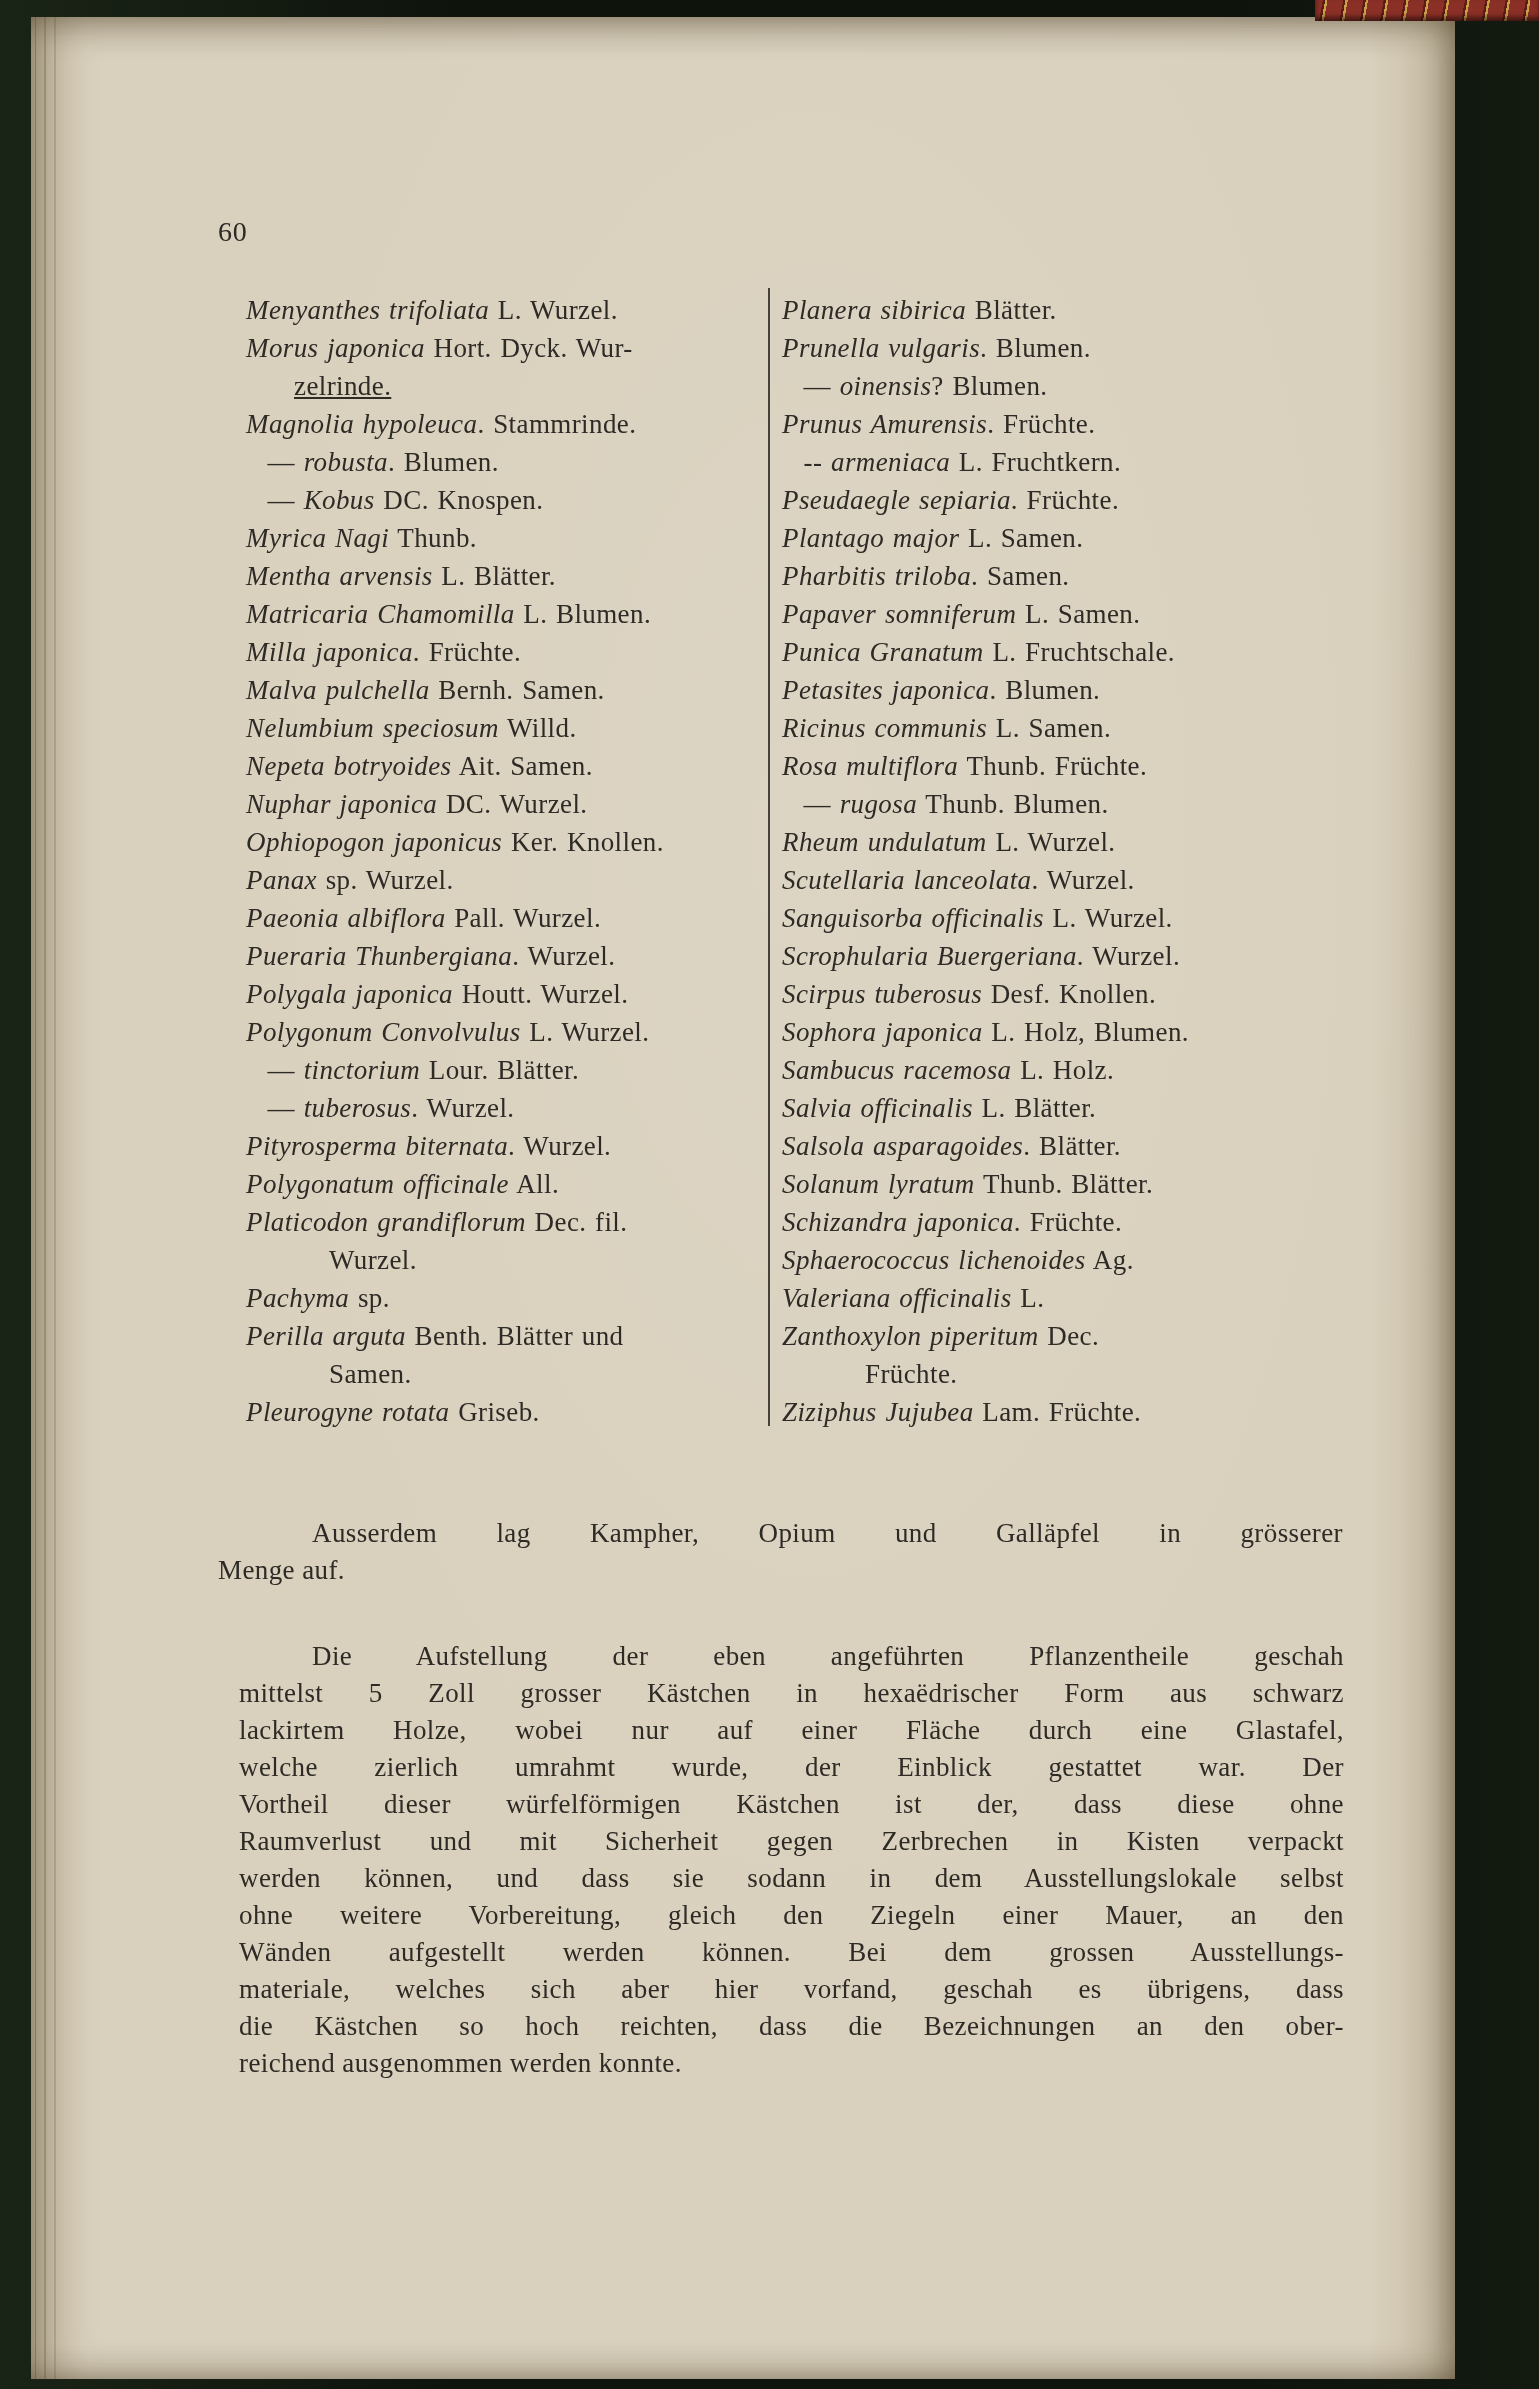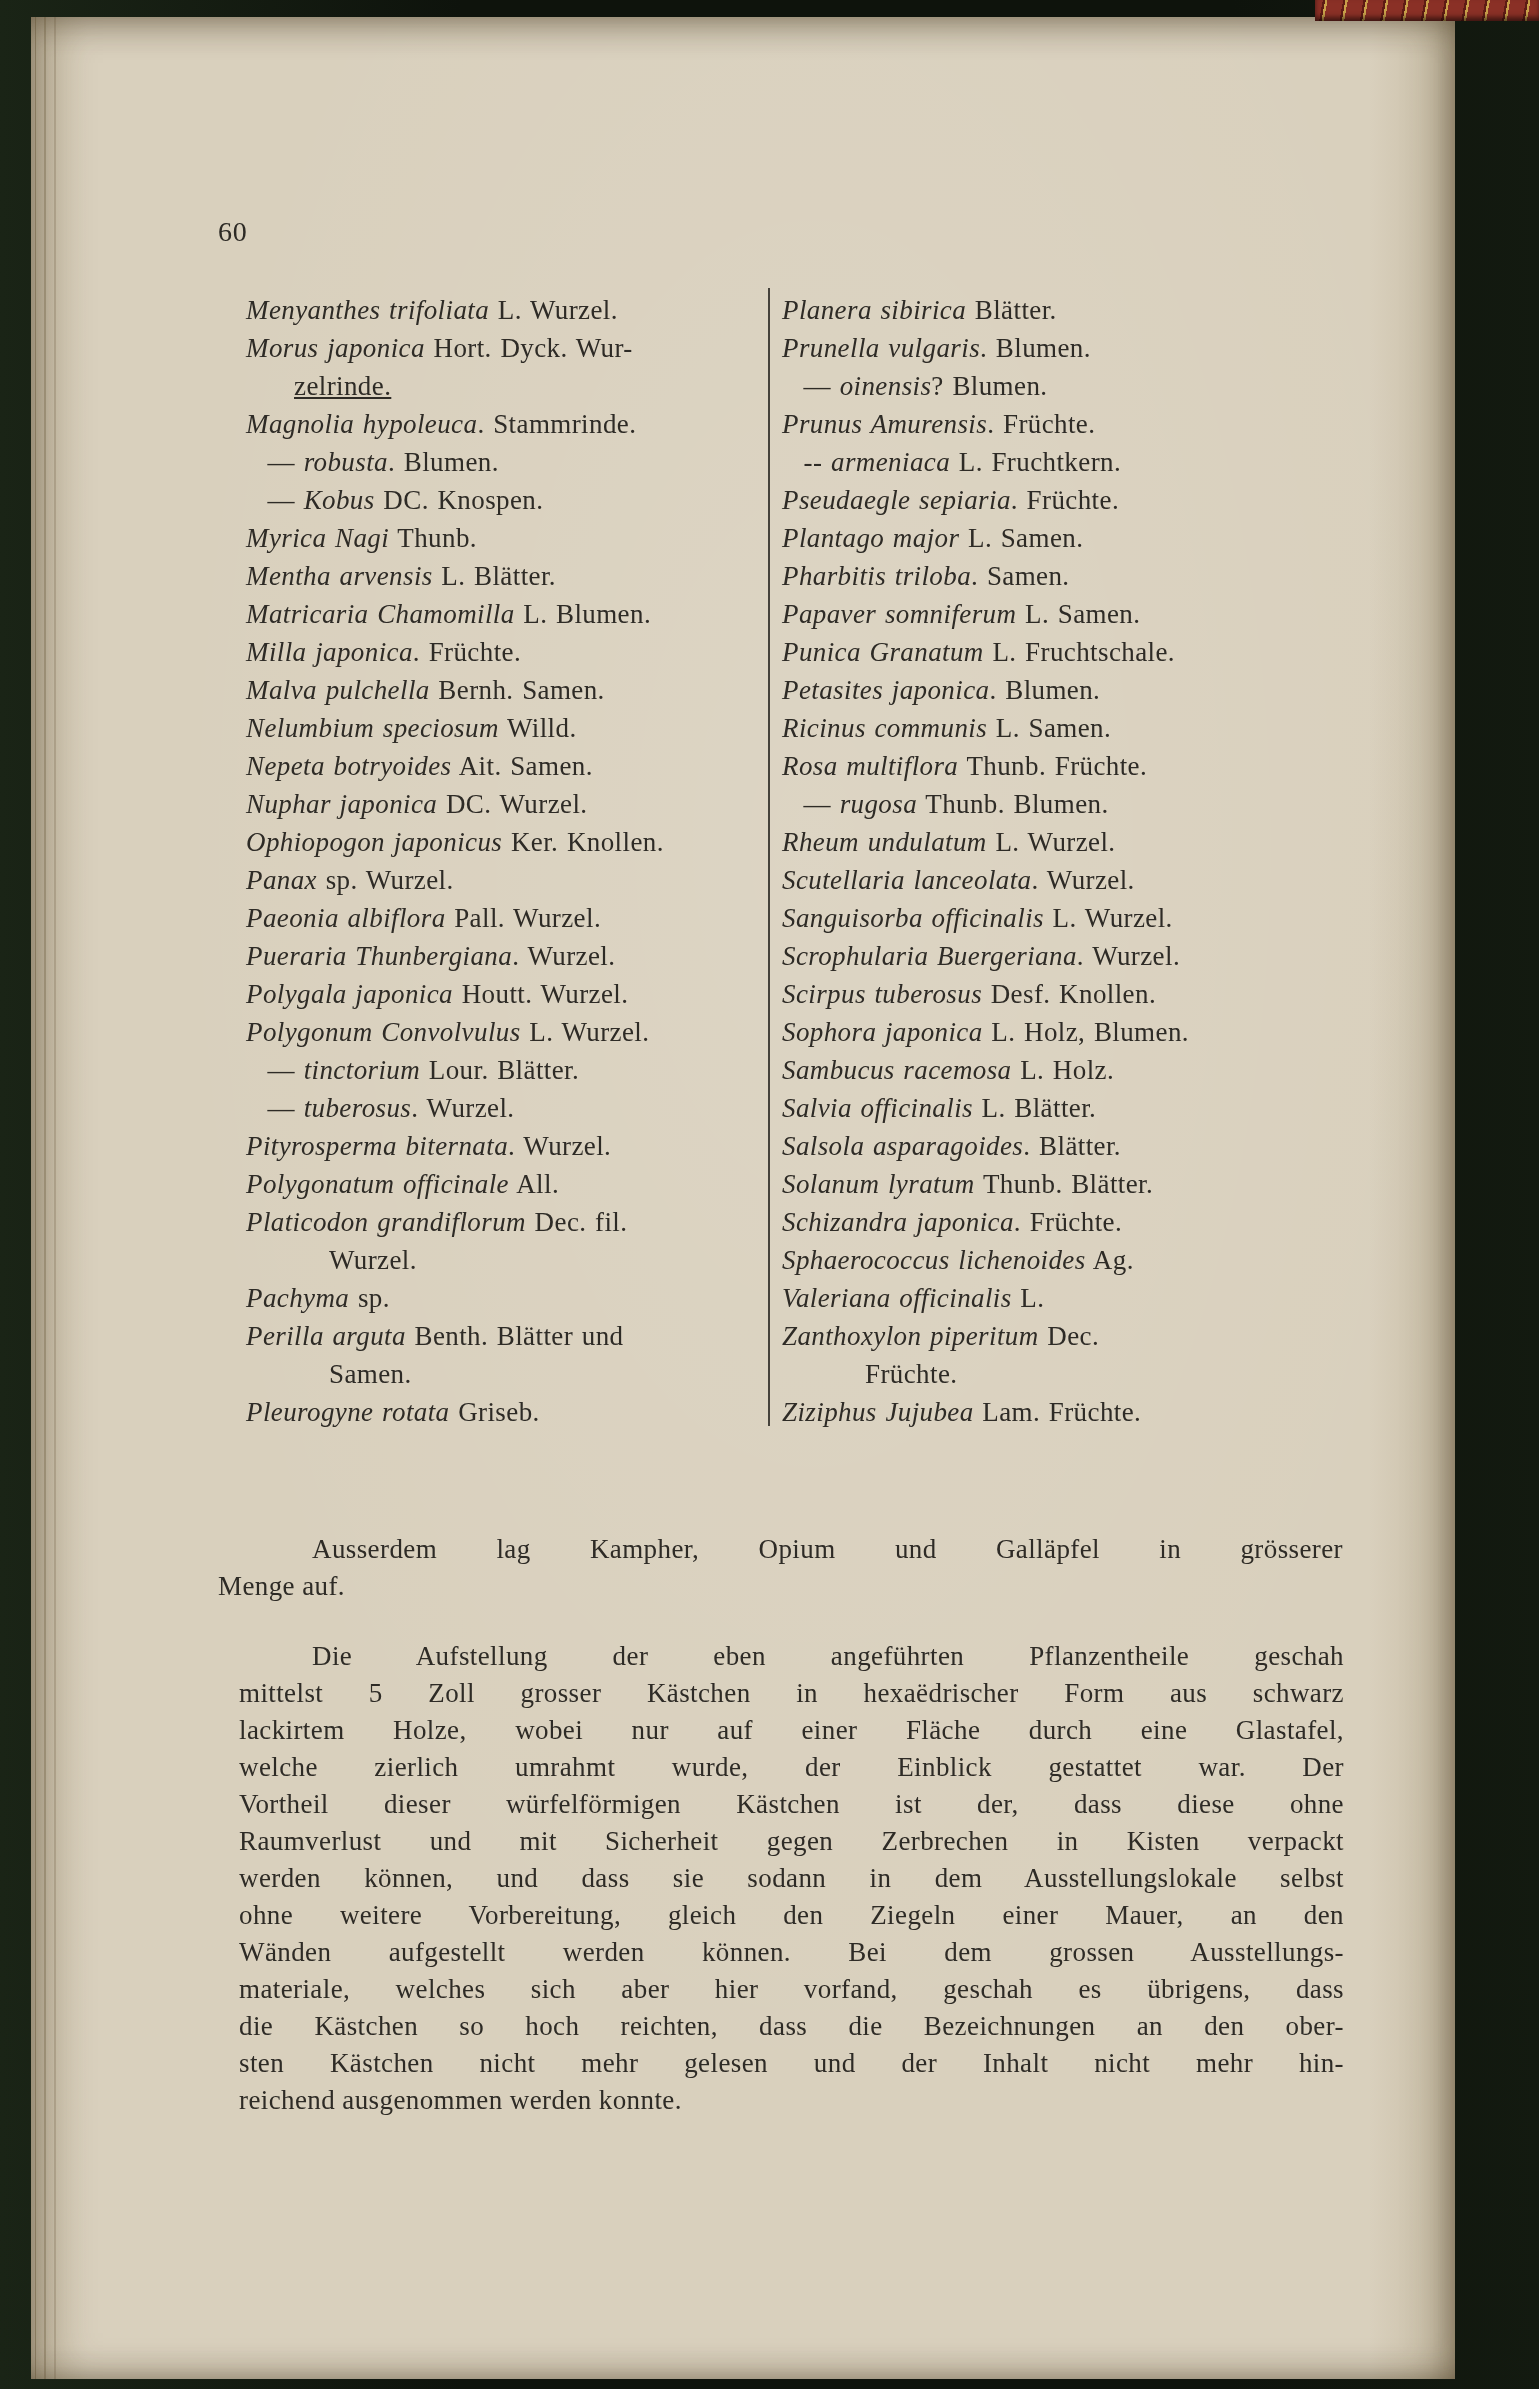--- a/index.html
+++ b/index.html
@@ -48,21 +48,21 @@
   .list-line{height:38px;line-height:38px;white-space:nowrap;}
   .list-line em{font-style:italic;}
   .ind-d{padding-left:21.6px;}
   .ind-1{padding-left:48px;text-decoration:underline;}
   .ind-2{padding-left:83px;}
   .para{position:absolute;font-size:27px;letter-spacing:0.4px;}
   #para-0{left:187px;top:1498px;width:1125px;}
   #para-1{left:208px;top:1621px;width:1105px;}
   .para-line{height:37px;line-height:37px;text-align:justify;text-align-last:justify;}
   .para-line.last{text-align-last:left;}
-  #para-0 .para-line.first{text-indent:94px;margin-top:16px;}
+  #para-0 .para-line.first{text-indent:94px;}
   #para-1 .para-line.first{text-indent:73px;}
 </style>
 </head>
 <body>
 
 <div class="headband"></div>
 
 <div class="paper">
   <div class="gutter-line l1"></div>
   <div class="gutter-line l2"></div>
@@ -145,17 +145,16 @@
       <div class="para-line">mittelst 5 Zoll grosser Kästchen in hexaëdrischer Form aus schwarz</div>
       <div class="para-line">lackirtem Holze, wobei nur auf einer Fläche durch eine Glastafel,</div>
       <div class="para-line">welche zierlich umrahmt wurde, der Einblick gestattet war. Der</div>
       <div class="para-line">Vortheil dieser würfelförmigen Kästchen ist der, dass diese ohne</div>
       <div class="para-line">Raumverlust und mit Sicherheit gegen Zerbrechen in Kisten verpackt</div>
       <div class="para-line">werden können, und dass sie sodann in dem Ausstellungslokale selbst</div>
       <div class="para-line">ohne weitere Vorbereitung, gleich den Ziegeln einer Mauer, an den</div>
       <div class="para-line">Wänden aufgestellt werden können. Bei dem grossen Ausstellungs-</div>
       <div class="para-line">materiale, welches sich aber hier vorfand, geschah es übrigens, dass</div>
       <div class="para-line">die Kästchen so hoch reichten, dass die Bezeichnungen an den ober-</div>
-      <div class="para-line">sten Kästchen nicht mehr gelesen und der Inhalt nicht mehr hin-</div>
       <div class="para-line last">reichend ausgenommen werden konnte.</div>
     </div>
 </div>
 
 
 </body></html>

